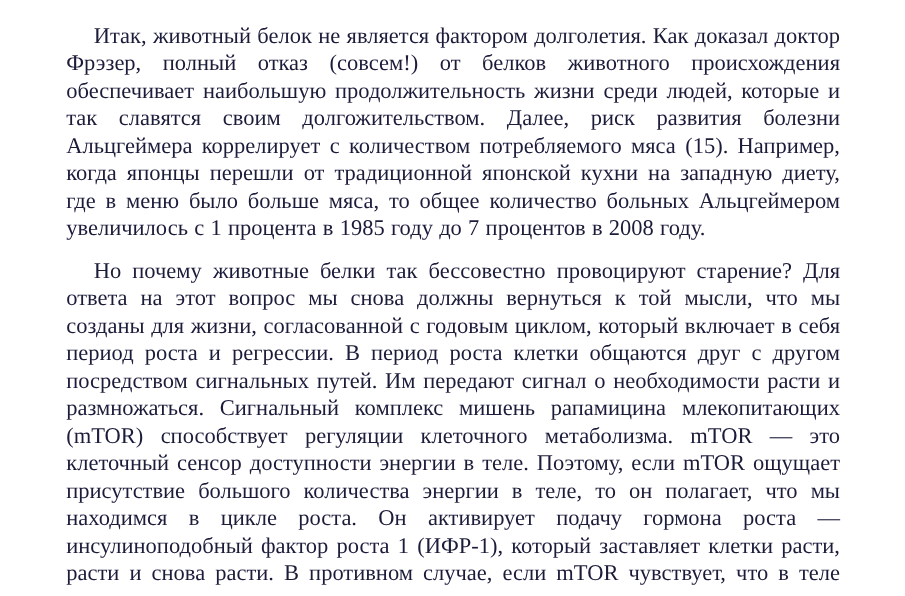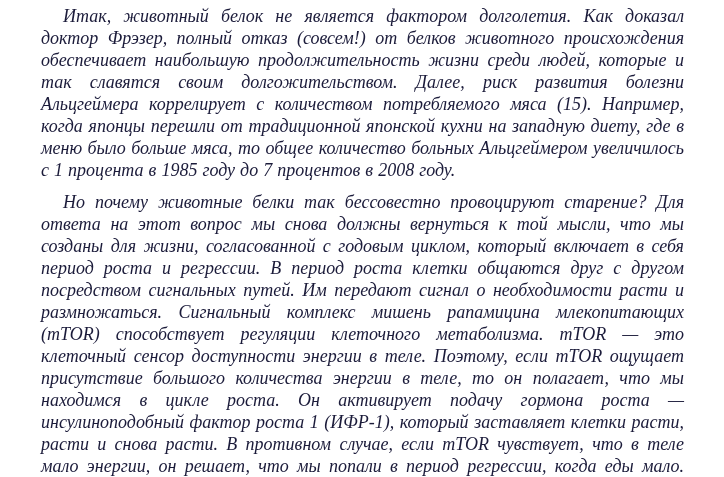--- a/index.html
+++ b/index.html
@@ -17,25 +17,24 @@
     width: 724px;
     height: 477px;
     padding: 5px 40px 0 41px;
     font-family: "Liberation Serif", "DejaVu Serif", serif;
     font-size: 18px;
     line-height: 22px;
     color: #1b1b3a;
     -webkit-font-smoothing: antialiased;
   }
   .page p {
-    margin: 0;
+    margin: 12px;
     text-align: justify;
     text-indent: 22px;
     word-spacing: 0.5px;
-    font-style: italic;
   }
   .page p + p {
     margin-top: 10px;
   }
 </style>
 </head>
 <body>
 
 <div class="page">
   <p>Итак, животный белок не является фактором долголетия. Как доказал доктор Фрэзер, полный отказ (совсем!) от белков животного происхождения обеспечивает наибольшую продолжительность жизни среди людей, которые и так славятся своим долгожительством. Далее, риск развития болезни Альцгеймера коррелирует с количеством потребляемого мяса (15). Например, когда японцы перешли от традиционной японской кухни на западную диету, где в меню было больше мяса, то общее количество больных Альцгеймером увеличилось с 1 процента в 1985 году до 7 процентов в 2008 году.</p>

